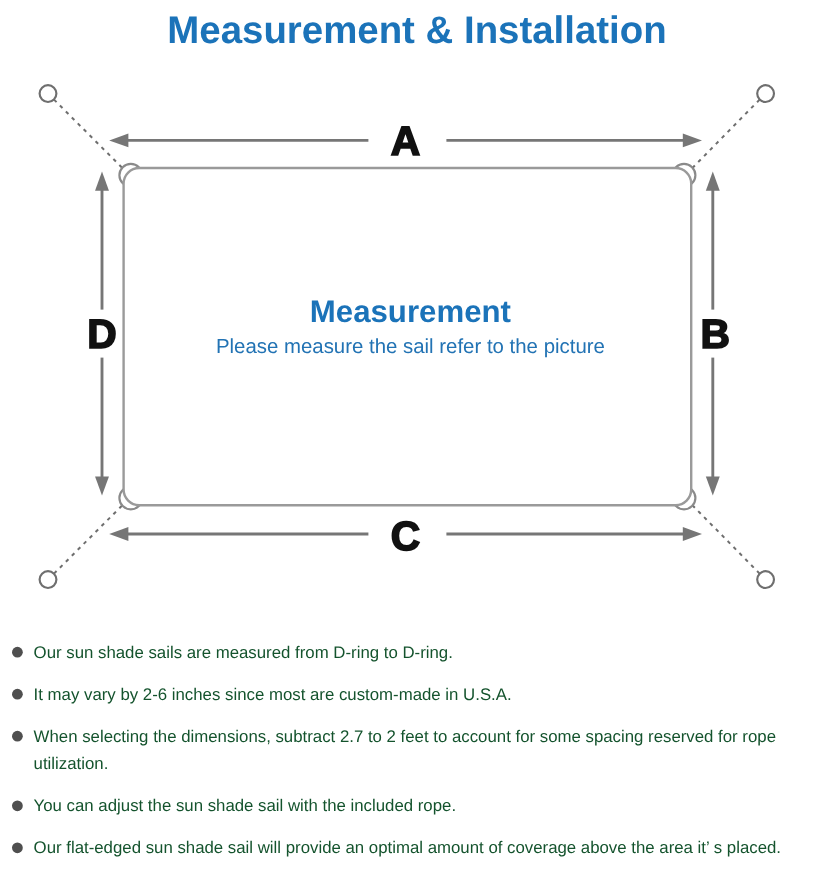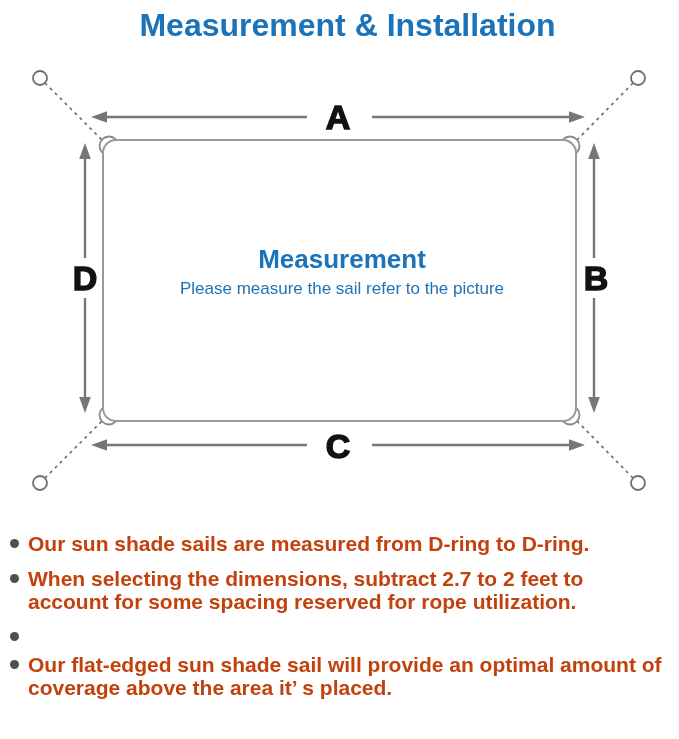--- a/index.html
+++ b/index.html
@@ -54,25 +54,24 @@
     text-anchor: middle;
   }
   ul.notes {
     list-style: none;
     margin: 22px 0 0 0;
     padding: 0 10px 0 10px;
   }
   ul.notes li {
     display: flex;
     gap: 9px;
-    color: #c2410c;
-    font-size: 21px;
+    color: #14532d;
+    font-size: 14px;
     line-height: 23px;
     margin-bottom: 12px;
-    font-weight: bold;
   }
   ul.notes .dot {
     flex: none;
     width: 9px;
     height: 9px;
     border-radius: 50%;
     background: #4f4f4f;
     margin-top: 7px;
   }
 </style>
@@ -145,24 +144,29 @@
     <text class="center-sub" x="342" y="239">Please measure the sail refer to the picture</text>
   </svg>
 
   <ul class="notes">
     <li>
       <span class="dot"></span>
       <span>Our sun shade sails are measured from D-ring to D-ring.</span>
     </li>
     <li>
       <span class="dot"></span>
+      <span>It may vary by 2-6 inches since most are custom-made in U.S.A.</span>
+    </li>
+    <li>
+      <span class="dot"></span>
       <span>When selecting the dimensions, subtract 2.7 to 2 feet to account for some spacing reserved for rope utilization.</span>
     </li>
     <li>
       <span class="dot"></span>
+      <span>You can adjust the sun shade sail with the included rope.</span>
     </li>
     <li>
       <span class="dot"></span>
       <span>Our flat-edged sun shade sail will provide an optimal amount of coverage above the area it’ s placed.</span>
     </li>
   </ul>
 
 </div>
 
 </body></html>

